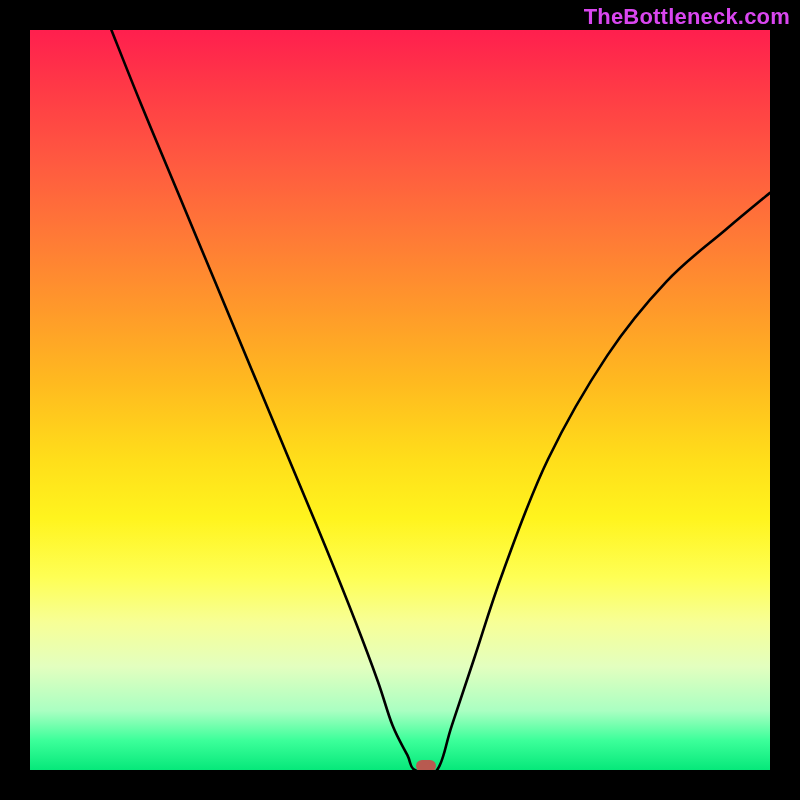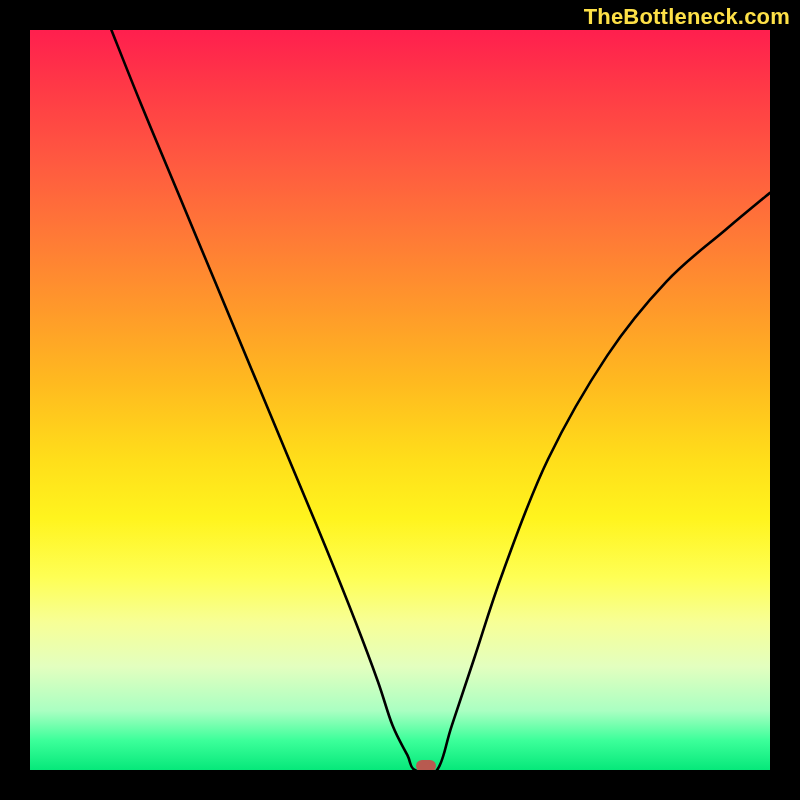--- a/index.html
+++ b/index.html
@@ -14,21 +14,21 @@
   .stage {
     position: relative;
     width: 800px;
     height: 800px;
     background: #000;
   }
   .watermark {
     position: absolute;
     top: 4px;
     right: 10px;
-    color: #fde047;
+    color: #d946ef;
     font-size: 22px;
     font-weight: 600;
     letter-spacing: 0.2px;
     z-index: 5;
     user-select: none;
   }
   .plot {
     position: absolute;
     left: 30px;
     top: 30px;

